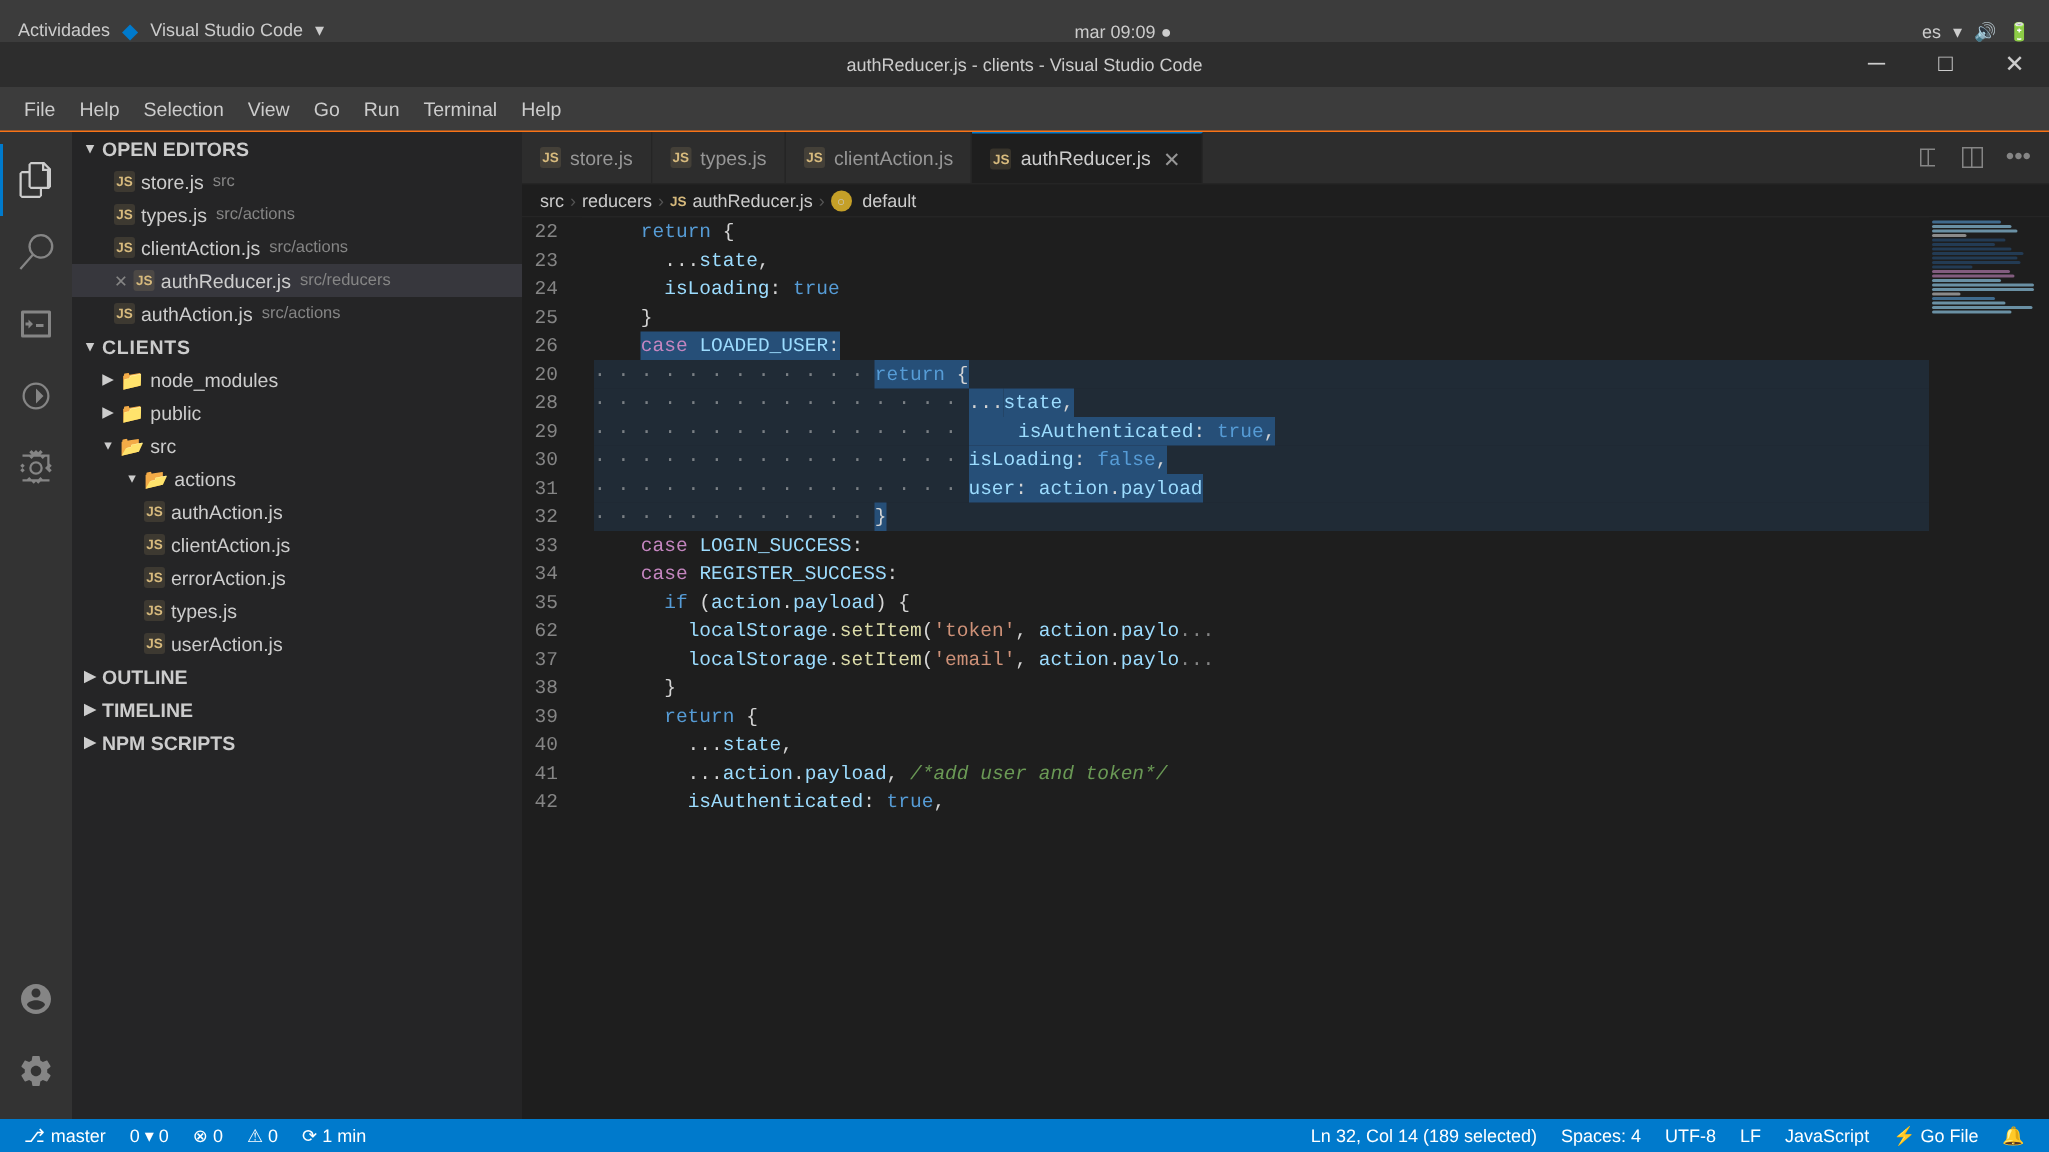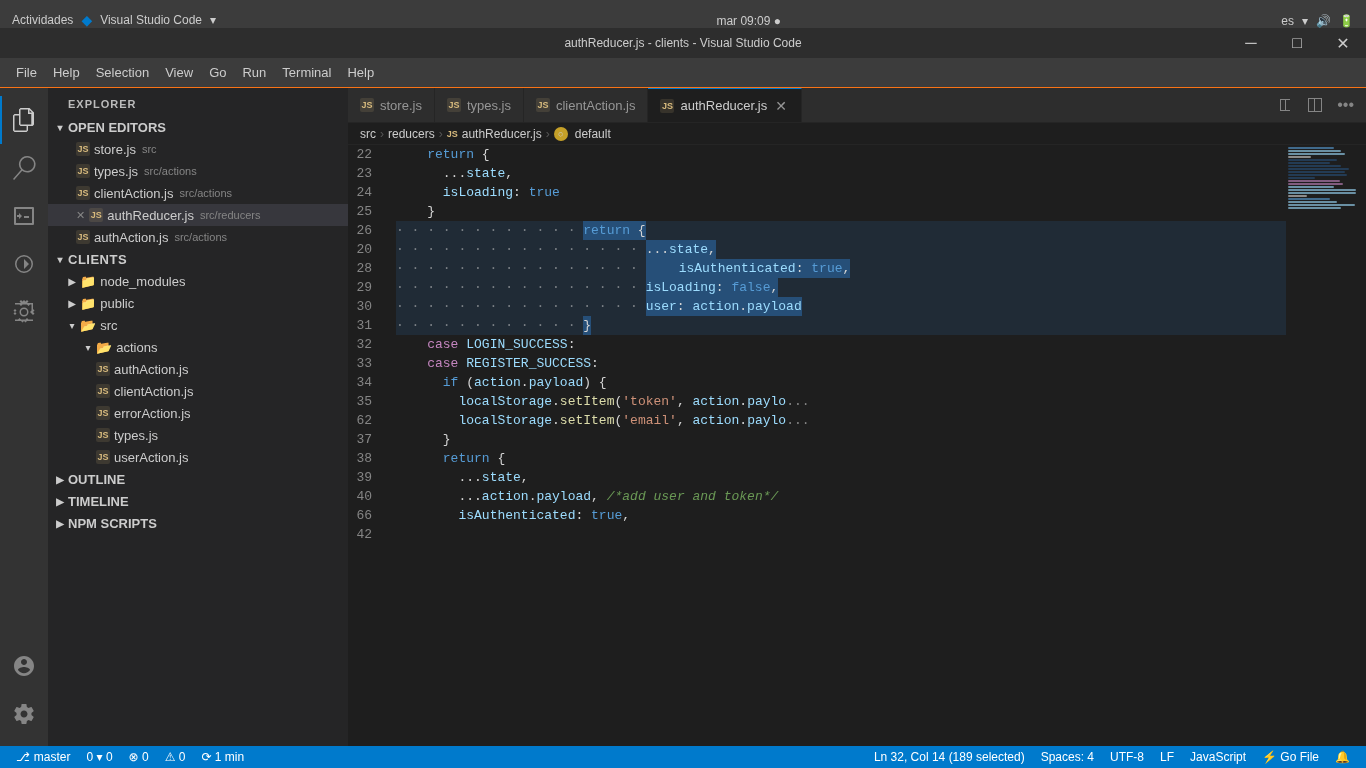--- a/index.html
+++ b/index.html
@@ -397,21 +397,20 @@
       </div>
       <div class="activity-item" title="Settings">
         <svg width="24" height="24" viewBox="0 0 24 24" fill="currentColor">
             <path d="M19.43 12.98c.04-.32.07-.64.07-.98s-.03-.66-.07-.98l2.11-1.65c.19-.15.24-.42.12-.64l-2-3.46c-.12-.22-.39-.3-.61-.22l-2.49 1c-.52-.4-1.08-.73-1.69-.98l-.38-2.65C14.46 2.18 14.25 2 14 2h-4c-.25 0-.46.18-.49.42l-.38 2.65c-.61.25-1.17.59-1.69.98l-2.49-1c-.23-.09-.49 0-.61.22l-2 3.46c-.13.22-.07.49.12.64l2.11 1.65c-.04.32-.07.65-.07.98s.03.66.07.98l-2.11 1.65c-.19.15-.24.42-.12.64l2 3.46c.12.22.39.3.61.22l2.49-1c.52.4 1.08.73 1.69.98l.38 2.65c.03.24.24.42.49.42h4c.25 0 .46-.18.49-.42l.38-2.65c.61-.25 1.17-.58 1.69-.98l2.49 1c.23.09.49 0 .61-.22l2-3.46c.12-.22.07-.49-.12-.64l-2.11-1.65zM12 15.5c-1.93 0-3.5-1.57-3.5-3.5s1.57-3.5 3.5-3.5 3.5 1.57 3.5 3.5-1.57 3.5-3.5 3.5z"></path>
           </svg>
       </div>
     </div>
   </div>
 
   <div class="sidebar">
-    <div class="sidebar-header">EXPLORER</div>
 
     <div class="section-header">
       <div class="tree-arrow">▾</div>
       <span>OPEN EDITORS</span>
     </div>
 
     <div class="tree-item" style="padding-left:28px;">
       <div class="tree-icon js-icon" style="display:flex;align-items:center;justify-content:center;font-size:9px;font-weight:bold;color:#d7ba7d;background:#d7ba7d22;border-radius:2px;width:14px;height:14px;margin-right:4px;">JS</div>
       <span class="file-label">store.js</span>
       <span class="file-path">src</span>
@@ -565,41 +564,44 @@
           <div>31</div>
           <div>32</div>
           <div>33</div>
           <div>34</div>
           <div>35</div>
           <div>62</div>
           <div>37</div>
           <div>38</div>
           <div>39</div>
           <div>40</div>
-          <div>66</div>
+          <div>41</div>
           <div>42</div>
         </div>
         <div class="code-area">
 
           <div class="code-line">
             <span style="color:#d4d4d4;">    </span><span class="kw">return</span><span> {</span>
           </div>
 
           <div class="code-line">
             <span>      ...</span><span class="var">state</span><span>,</span>
           </div>
 
           <div class="code-line">
             <span>      </span><span class="prop">isLoading</span><span>: </span><span class="bool">true</span>
           </div>
 
           <div class="code-line">
             <span>    }</span>
           </div>
 
+          <div class="code-line">
+            <span>    </span><span style="background:#264f78;display:inline;"><span class="kw2">case</span><span> </span><span class="var">LOADED_USER</span><span>:</span></span>
+          </div>
 
           <div class="code-line" style="background:#264f7844;">
             <span style="opacity:0.5;">· · · · · · · · · · · · </span><span style="background:#264f78;"><span class="kw">return</span><span> {</span></span>
           </div>
 
           <div class="code-line" style="background:#264f7844;">
             <span style="opacity:0.5;">· · · · · · · · · · · · · · · · </span><span style="background:#264f78;">...</span><span style="background:#264f78;" class="var">state</span><span style="background:#264f78;">,</span>
           </div>
 
           <div class="code-line" style="background:#264f7844;">

